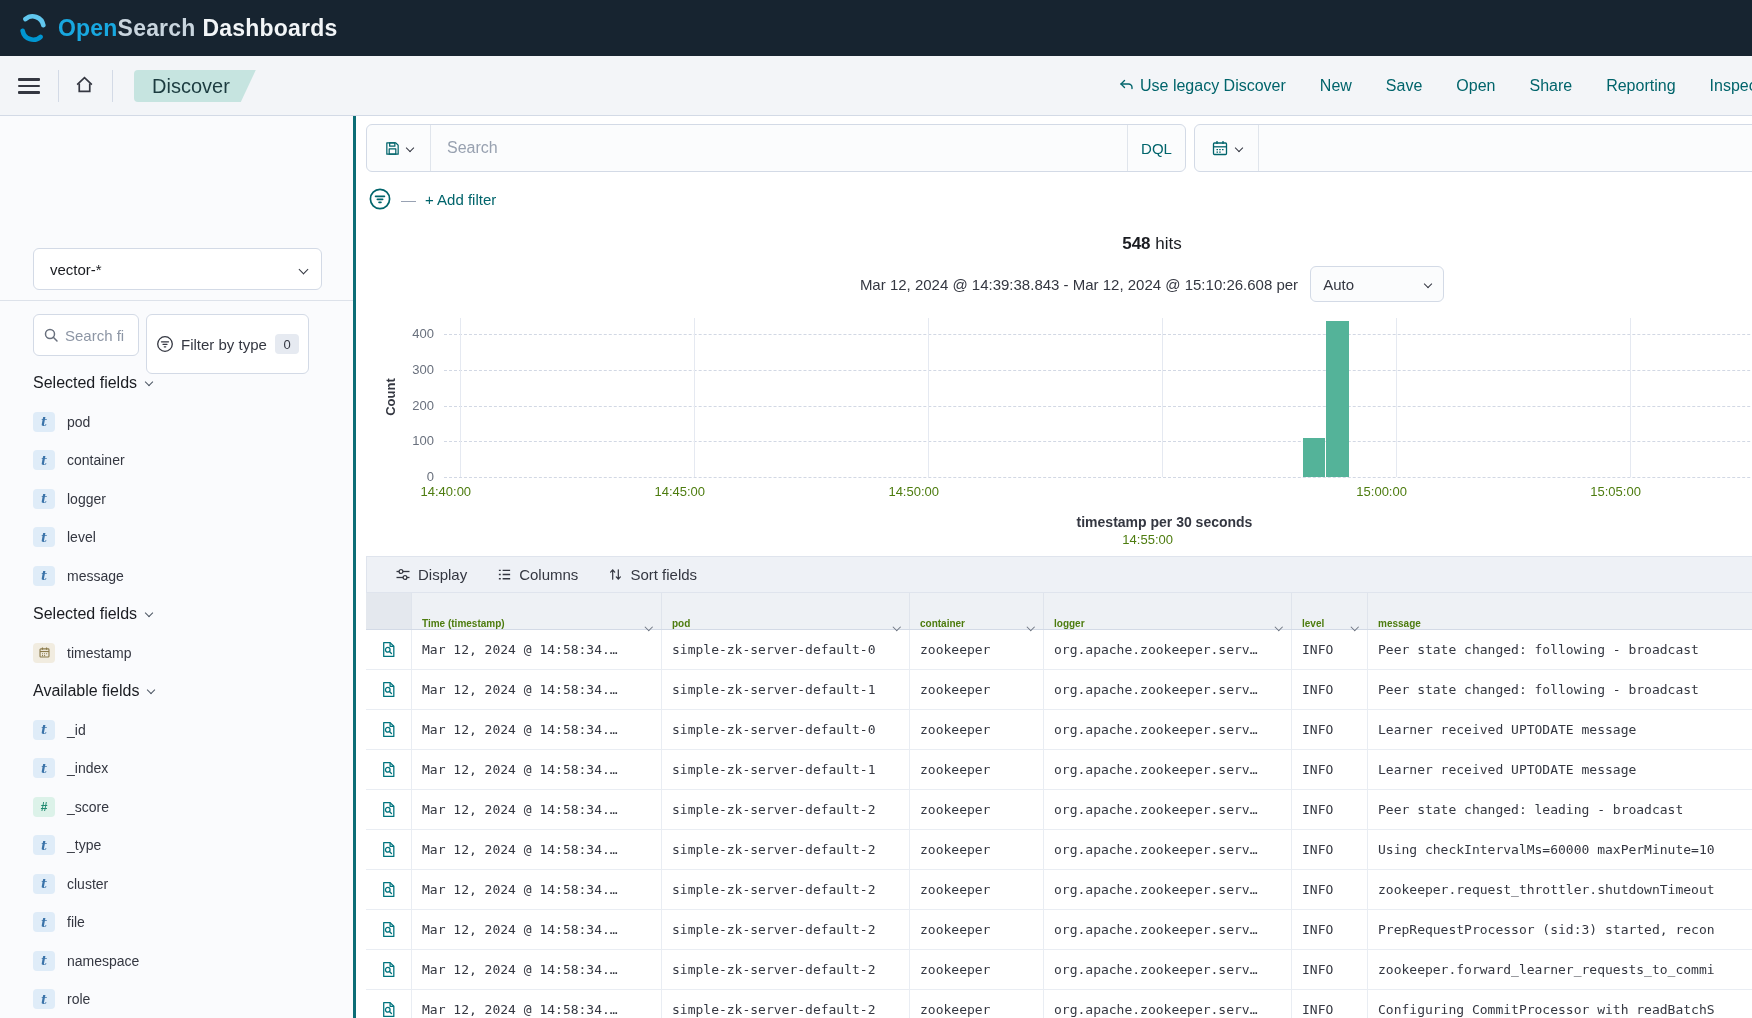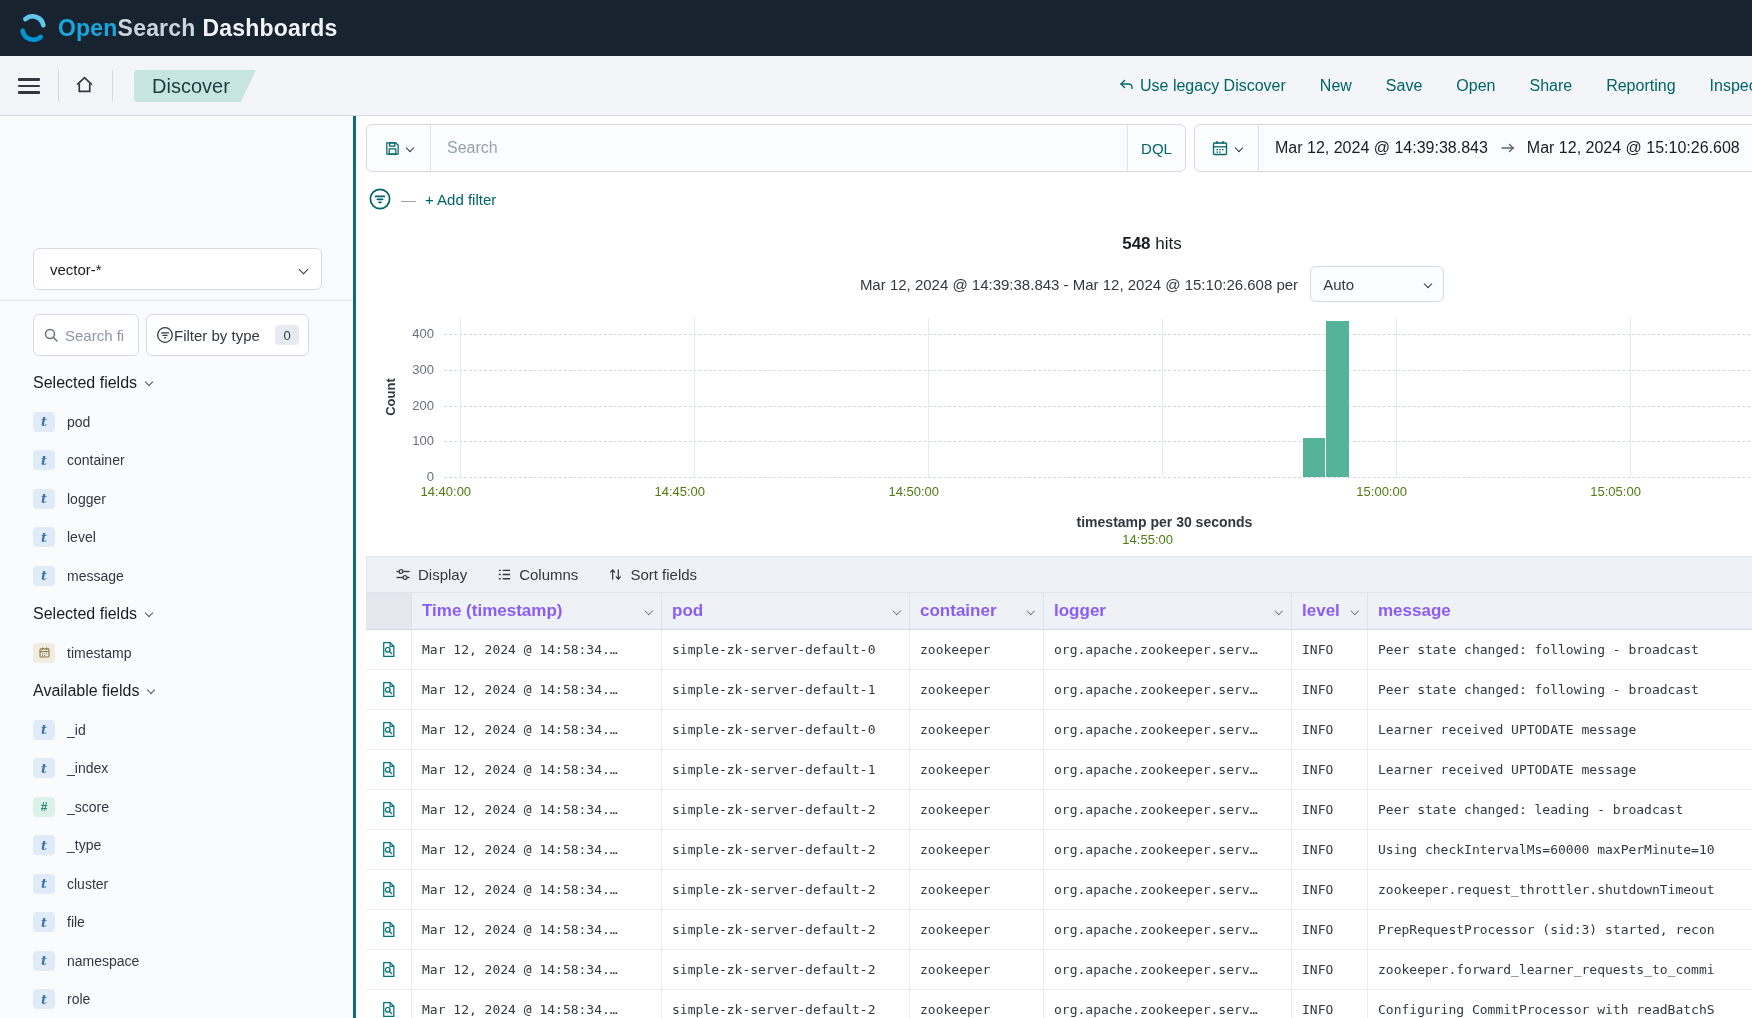--- a/index.html
+++ b/index.html
@@ -43,22 +43,22 @@
     border:1px solid #d3dae6; border-radius:6px; display:flex; align-items:center;
     padding:0 14px 0 16px; font-size:15px; color:#1a1c21; cursor:pointer; }
   .index-select .chev { margin-left:auto; color:#343741; }
   .side-divider { position:absolute; top:184px; left:0; right:0; height:1px; background:#dde2ea; }
   .field-controls { position:absolute; top:198px; left:33px; display:flex; gap:7px; }
   .field-search { width:106px; height:42px; background:#fff; border:1px solid #d3dae6; border-radius:6px;
     display:flex; align-items:center; padding:0 6px 0 9px; gap:6px; overflow:hidden; }
   .field-search input { border:0; outline:0; width:70px; font-size:15px; background:transparent;
     font-family:"Liberation Sans",sans-serif; color:#343741; }
   .field-search input::placeholder { color:#8d96a5; }
-  .filter-type-btn { width:163px; height:42px; background:#fff; border:1px solid #d3dae6; border-radius:6px;
-    display:flex; align-items:center; padding:0 9px; font-size:15px; color:#343741; cursor:pointer; }
+  .filter-type-btn { width:163px; height:60px; background:#fff; border:1px solid #d3dae6; border-radius:6px;
+    display:flex; align-items:center; padding:0 9px; gap:7px; font-size:15px; color:#343741; cursor:pointer; }
   .count-badge { margin-left:auto; width:24px; height:20px; background:#e6eaf1; border-radius:4px;
     font-size:13px; display:flex; align-items:center; justify-content:center; color:#343741; }
   .field-list { position:absolute; top:248px; left:33px; right:16px; }
   .frow { height:38.5px; display:flex; align-items:center; }
   .section-row { gap:9px; font-size:16px; color:#1a1c21; cursor:pointer; }
   .section-row .chev { width:6px; height:6px; color:#4b5562; margin-top:-3px; }
   .field-row { gap:12px; cursor:pointer; }
   .fbadge { width:22px; height:20px; border-radius:4px; display:flex; align-items:center;
     justify-content:center; flex:none; }
   .badge-string { background:#dfecf8; color:#3a73a9; font-family:"DejaVu Serif",serif;
@@ -116,22 +116,22 @@
   .xlabel { position:absolute; left:88px; top:398px; width:1441px; text-align:center;
     font-size:14px; font-weight:bold; color:#343741; }
 
   
   .table-area { position:absolute; left:10px; top:440px; width:1610px; }
   .tbl-toolbar { height:36px; background:#eef1f6; border:1px solid #dfe4ed; border-bottom:0;
     display:flex; align-items:center; padding-left:28px; gap:30px; }
   .tbar-btn { display:flex; align-items:center; gap:7px; font-size:15px; color:#343741; cursor:pointer; }
   .grid-header { display:grid; grid-template-columns:46px 250px 248px 134px 248px 76px 598px;
     height:38px; background:#eef1f5; border-top:1px solid #dfe4ed; border-bottom:1px solid #d3dae6; }
-  .grid-header .hcell { display:flex; align-items:center; padding:0 10px; font-size:17px; font-weight:bold;
-    color:#8b5cf6; border-right:1px solid #dfe4ec; cursor:pointer; }
+  .grid-header .hcell { display:flex; align-items:flex-end; padding:0 10px; font-size:10px; font-weight:bold;
+    color:#4d7c0f; border-right:1px solid #dfe4ec; cursor:pointer; }
   .grid-header .hcell .chev { margin-left:auto; width:5.5px; height:5.5px; color:#69707d; }
   .grid-header .hcell.expandcol { background:#e4e8ee; }
   .grid-row { display:grid; grid-template-columns:46px 250px 248px 134px 248px 76px 598px;
     height:40px; border-bottom:1px solid #e9edf3; background:#fff; }
   .grid-row .cell { display:flex; align-items:center; padding:0 10px; border-right:1px solid #e9edf3;
     font-family:"DejaVu Sans Mono",monospace; font-size:13px; color:#343741; white-space:nowrap; overflow:hidden; }
   .grid-row .cell.expand { justify-content:center; cursor:pointer; }
 </style>
 </head>
 <body>
@@ -333,31 +333,20 @@
     <div class="cal-seg">
       <span>
         <svg width="18" height="18" viewBox="0 0 18 18" fill="none" stroke="#00646b" stroke-width="1.3">
           <rect x="2.5" y="4" width="13" height="11.5" rx="1"></rect>
             <path d="M2.5 7.8 H15.5"></path>
             <path d="M6 2 V5 M12 2 V5"></path>
             <path d="M5.5 10.7 H7 M8.2 10.7 H9.7 M11 10.7 H12.5 M5.5 13.2 H7 M8.2 13.2 H9.7"></path>
         </svg>
       </span>
       <span class="chev"></span>
-    </div>
-    <div class="date-text">
-      <span class="dt">Mar 12, 2024 @ 14:39:38.843</span>
-      <span>
-        <svg width="15" height="14" viewBox="0 0 15 14" fill="none" stroke="#5a6472" stroke-width="1.4" stroke-linecap="round" stroke-linejoin="round">
-          <path d="M2 7 H13"></path>
-            <path d="M13 7 L9.5 3.5"></path>
-            <path d="M13 7 L9.5 10.5"></path>
-        </svg>
-      </span>
-      <span class="dt">Mar 12, 2024 @ 15:10:26.608</span>
     </div>
   </div>
 
   <div class="filter-row">
     <span>
       <svg width="24" height="24" viewBox="0 0 20 20" fill="none" stroke="#00646b" stroke-width="1.4" stroke-linecap="round">
         <circle cx="10" cy="10" r="8"></circle>
           <path d="M6.3 7.8 H13.7"></path>
           <path d="M7.8 10.3 H12.2"></path>
           <path d="M9.2 12.8 H10.8"></path>

